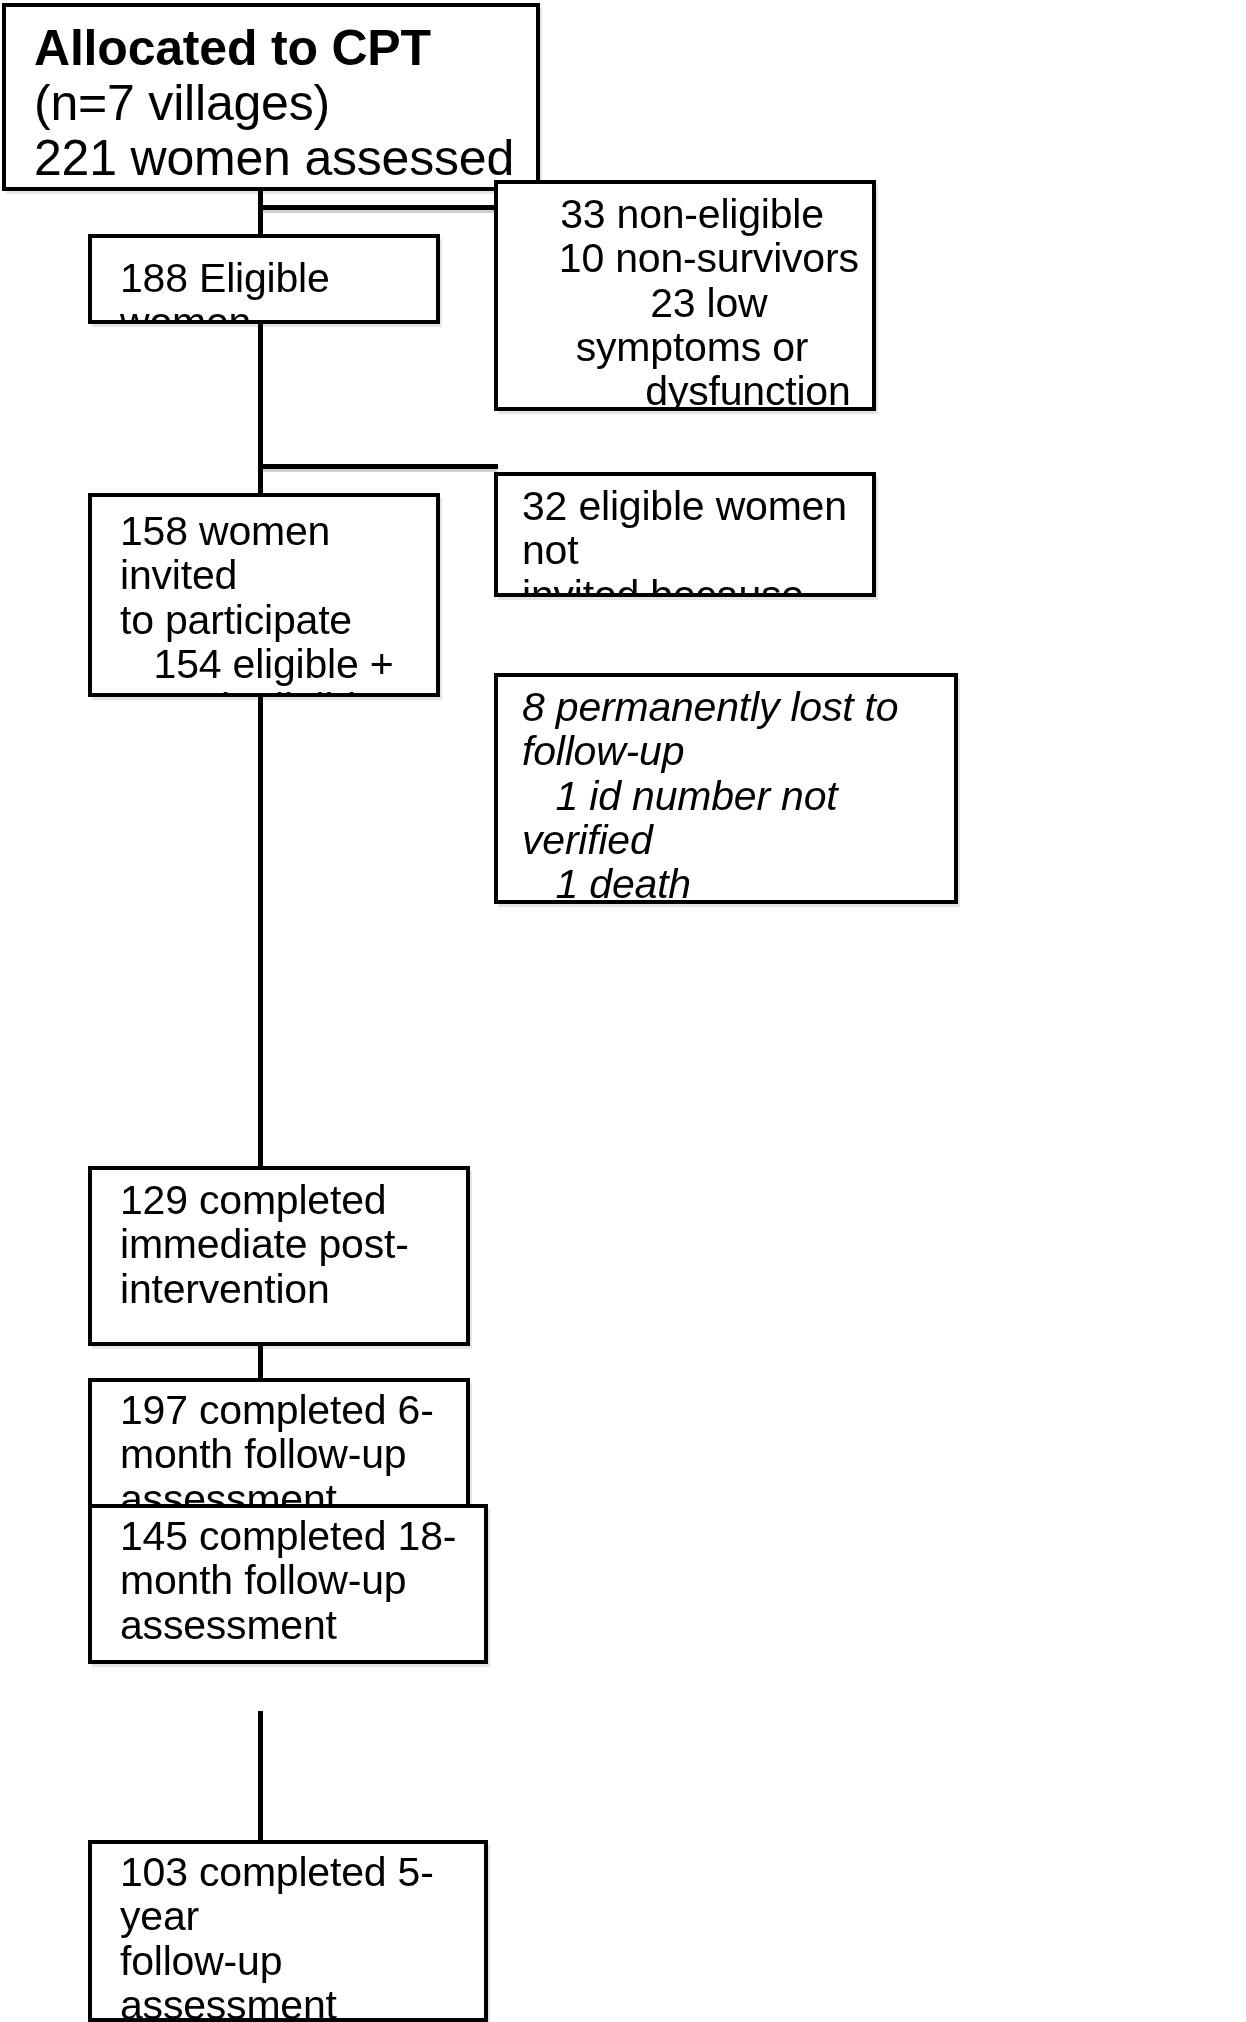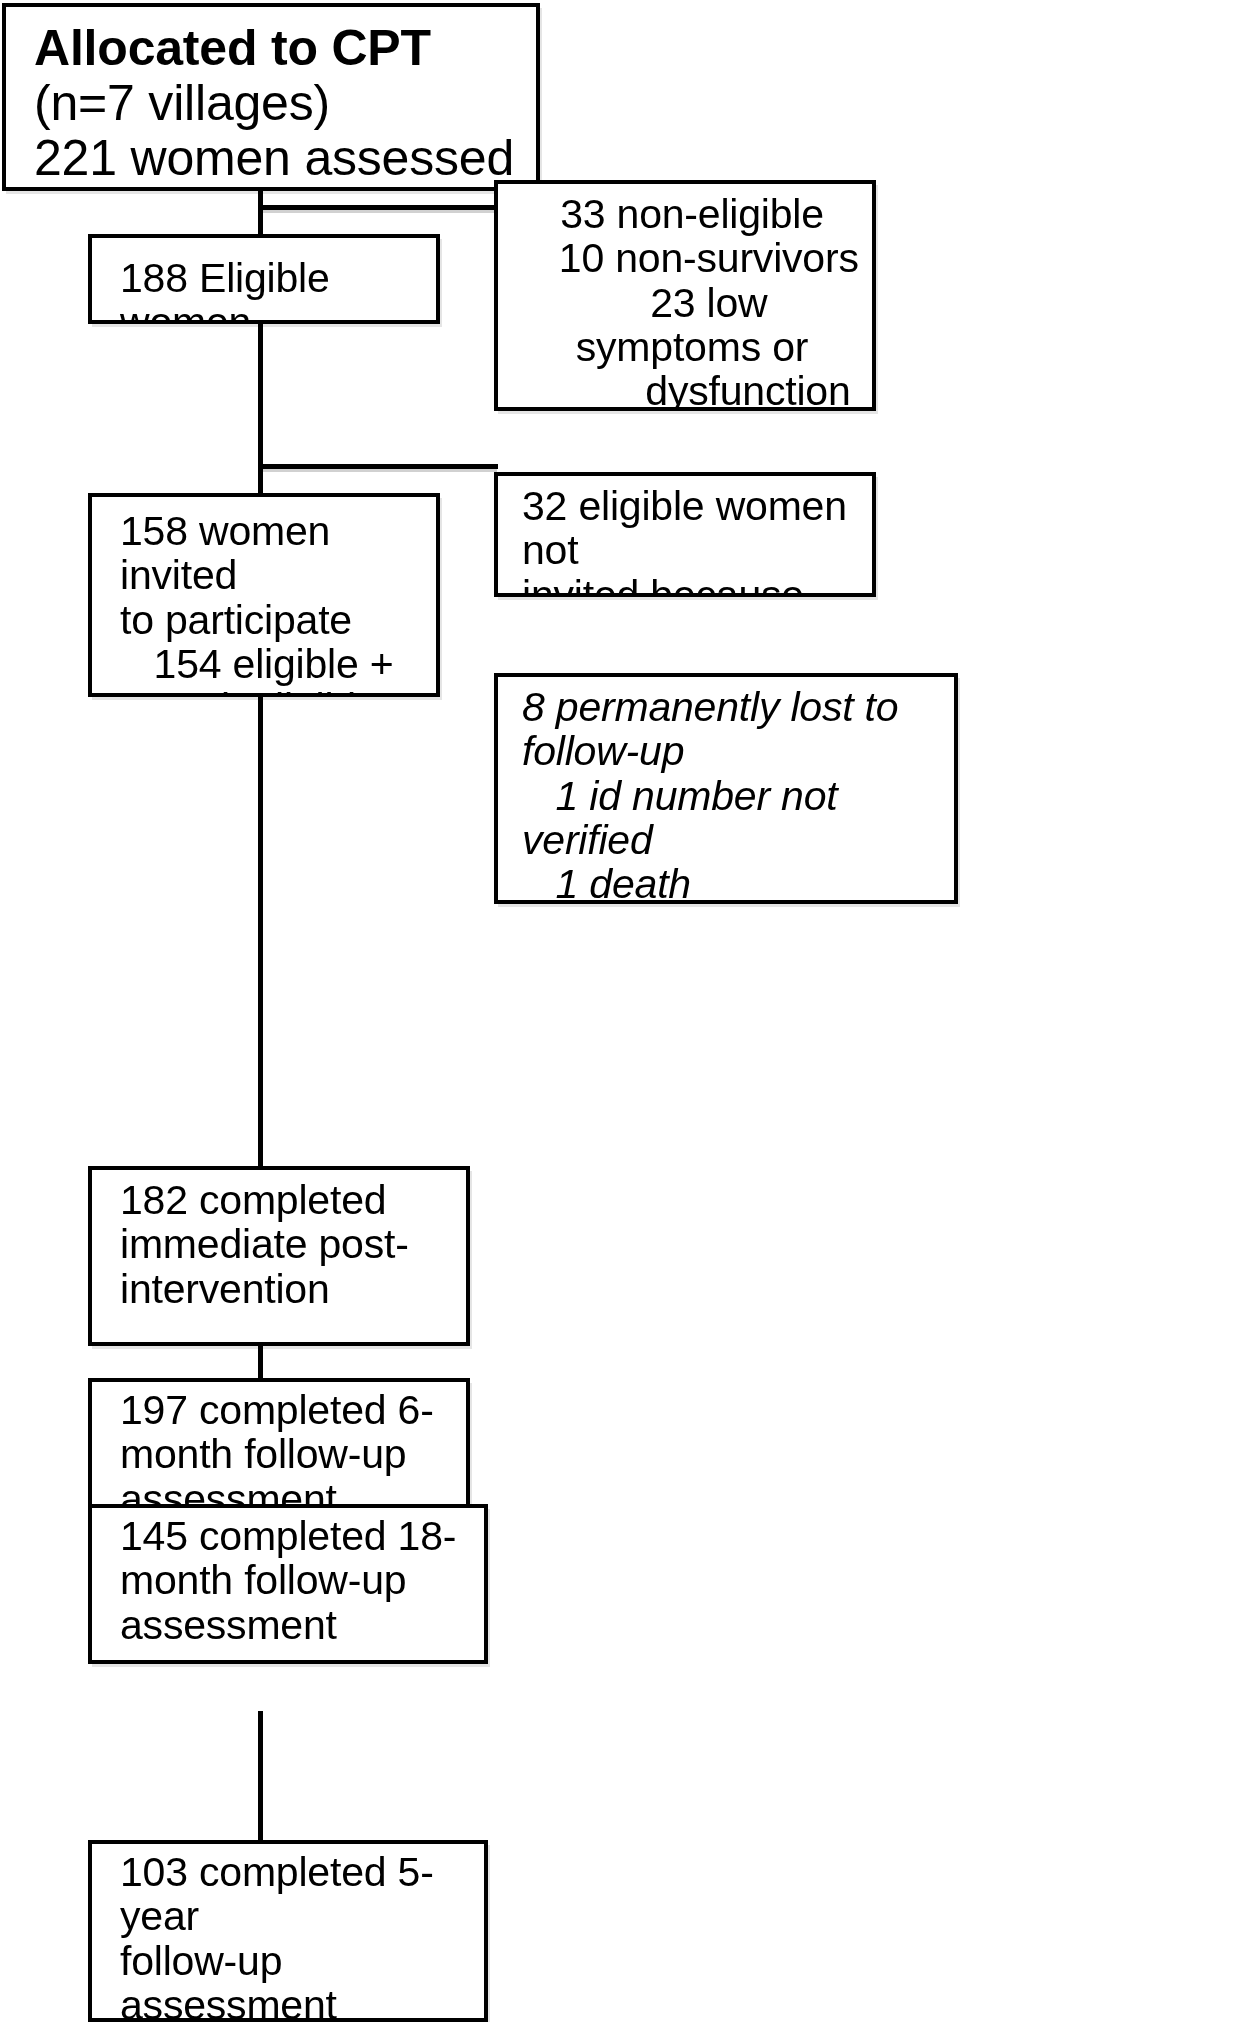--- a/index.html
+++ b/index.html
@@ -114,21 +114,21 @@
   </div>
 
   <div class="box" id="box-invited">
     <div class="txt" id="txt-invited">158 women invited
 to participate
    154 eligible +
       4 ineligible</div>
   </div>
 
   <div class="box" id="box-postint">
-    <div class="txt" id="txt-postint">182 completed
+    <div class="txt" id="txt-postint">129 completed
 immediate post-
 intervention</div>
   </div>
 
   <div class="box" id="box-fu6">
     <div class="txt" id="txt-fu6">197 completed 6-
 month follow-up
 assessment</div>
   </div>
 

